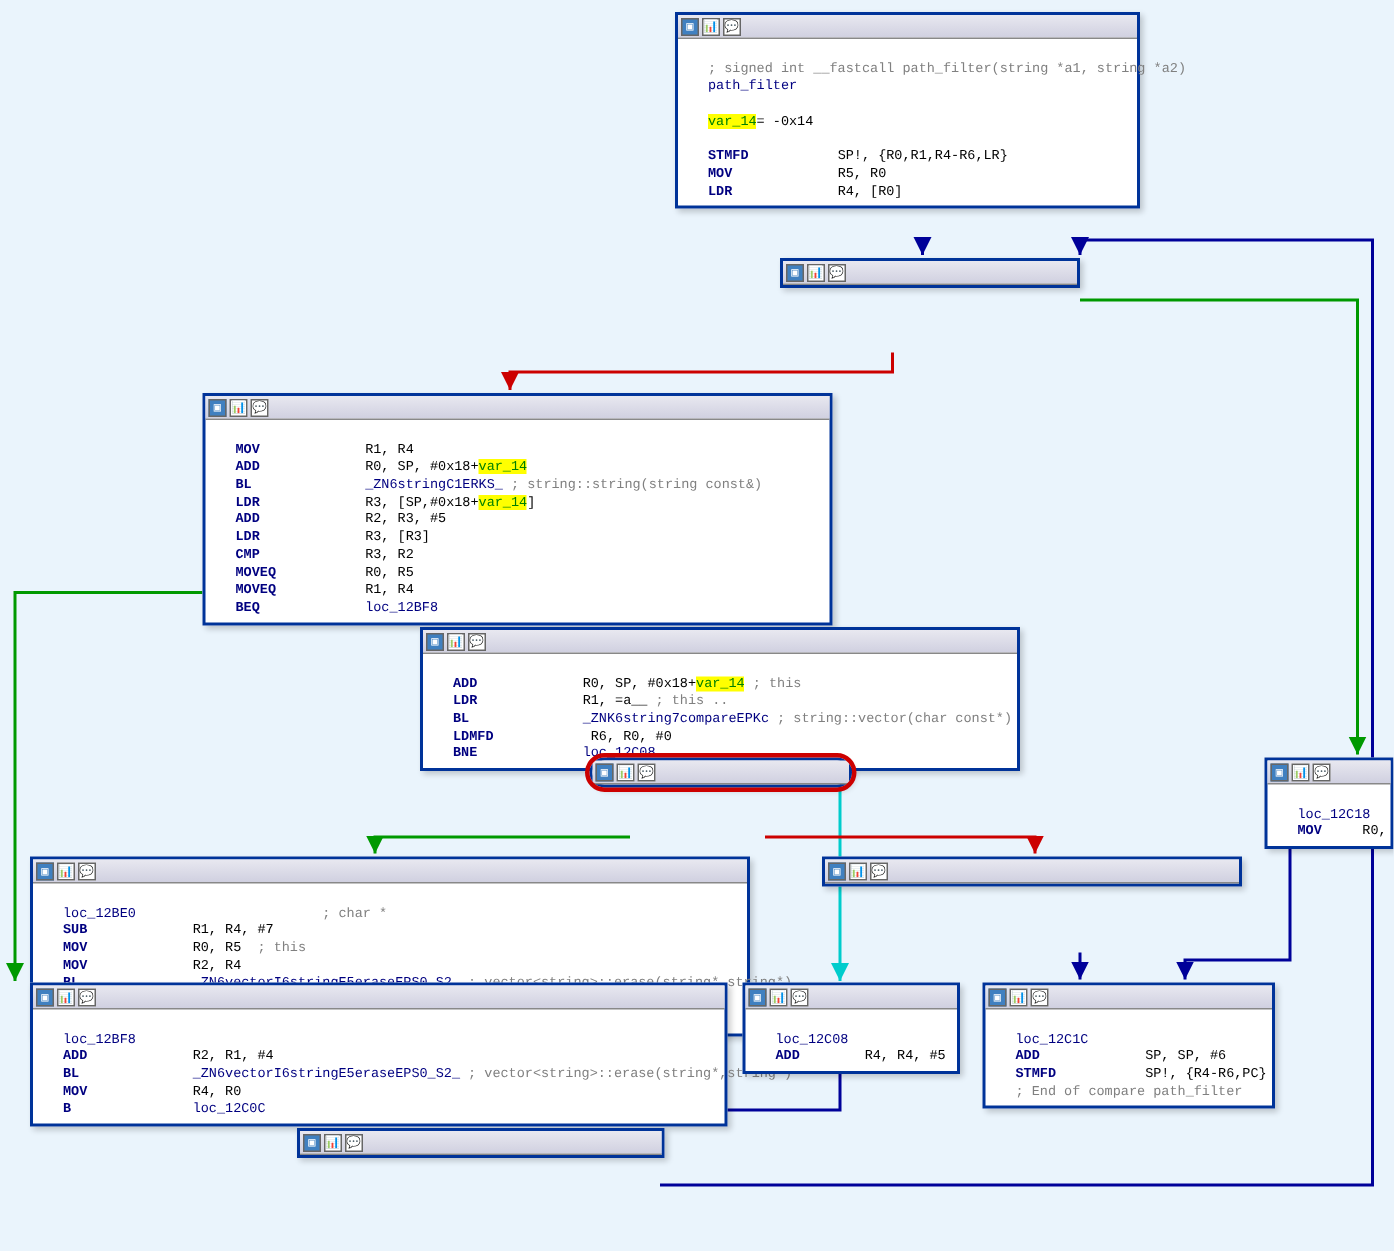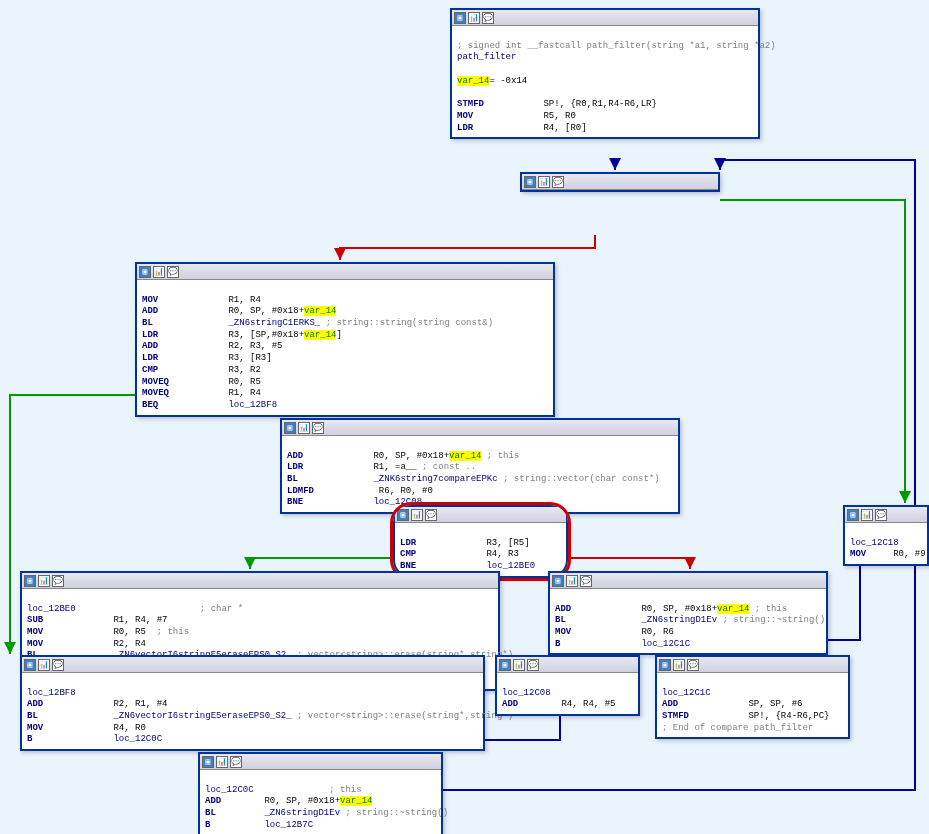--- a/index.html
+++ b/index.html
@@ -34,21 +34,21 @@
   align-items: center;
   justify-content: center;
   font-size: 8px;
   border: 1px solid #666;
   background: #fff;
 }
 .hicon.blue { background: #4080c0; color: #fff; }
 .hicon.chart { background: #fff; }
 .hicon.chat { background: #fff; }
 .node-body {
-  padding: 3px 5px;
+  padding: 3px 20px;
   white-space: pre;
   line-height: 1.3;
 }
 .op { color: #000080; font-weight: bold; }
 .fn { color: #000080; }
 .hl { background: #ffff00; color: #008000; }
 .cmt { color: #808080; }
 .circled {
   outline: 3px solid #cc0000;
   border-radius: 18px;
@@ -156,36 +156,32 @@
 </div>
 
 <div class="node" style="left:280px; top:418px; width:400px;">
   <div class="node-header">
     <span class="hicon blue">▣</span>
     <span class="hicon chart">📊</span>
     <span class="hicon chat">💬</span>
   </div>
   <div class="node-body">
 <span class="op">ADD</span>             <span>R0, SP, #0x18+</span><span class="hl">var_14</span><span class="cmt"> ; this</span>
-<span class="op">LDR</span>             <span>R1, =a__</span><span class="cmt"> ; const ..</span>
+<span class="op">LDR</span>             <span>R1, =a__</span><span class="cmt"> ; this ..</span>
 <span class="op">BL</span>              <span class="fn">_ZNK6string7compareEPKc</span><span class="cmt"> ; string::vector(char const*)</span>
 <span class="op">LDMFD</span>            <span>R6, R0, #0</span>
 <span class="op">BNE</span>             <span class="fn">loc_12C08</span></div>
 </div>
 
 <div class="node circled" style="left:393px; top:505px; width:175px;">
   <div class="node-header">
     <span class="hicon blue">▣</span>
     <span class="hicon chart">📊</span>
     <span class="hicon chat">💬</span>
   </div>
-  <div class="node-body">
-<span class="op">LDR</span>             <span>R3, [R5]</span>
-<span class="op">CMP</span>             <span>R4, R3</span>
-<span class="op">BNE</span>             <span class="fn">loc_12BE0</span></div>
 </div>
 
 <div class="node" style="left:20px; top:571px; width:480px;">
   <div class="node-header">
     <span class="hicon blue">▣</span>
     <span class="hicon chart">📊</span>
     <span class="hicon chat">💬</span>
   </div>
   <div class="node-body">
 <span class="fn">loc_12BE0</span>                       <span class="cmt">; char *</span>
@@ -196,25 +192,20 @@
 <span class="op">MOV</span>             <span>R1, R0</span><span class="cmt">  ; char *</span>
 <span class="op">MOV</span>             <span>R0, R5</span><span class="cmt">  ; this</span></div>
 </div>
 
 <div class="node" style="left:548px; top:571px; width:280px;">
   <div class="node-header">
     <span class="hicon blue">▣</span>
     <span class="hicon chart">📊</span>
     <span class="hicon chat">💬</span>
   </div>
-  <div class="node-body">
-<span class="op">ADD</span>             <span>R0, SP, #0x18+</span><span class="hl">var_14</span><span class="cmt"> ; this</span>
-<span class="op">BL</span>              <span class="fn">_ZN6stringD1Ev</span><span class="cmt"> ; string::~string()</span>
-<span class="op">MOV</span>             <span>R0, R6</span>
-<span class="op">B</span>               <span class="fn">loc_12C1C</span></div>
 </div>
 
 <div class="node" style="left:843px; top:505px; width:86px;">
   <div class="node-header">
     <span class="hicon blue">▣</span>
     <span class="hicon chart">📊</span>
     <span class="hicon chat">💬</span>
   </div>
   <div class="node-body">
 <span class="fn">loc_12C18</span>
@@ -258,18 +249,13 @@
 <span class="op">STMFD</span>           <span>SP!, {R4-R6,PC}</span>
 <span class="cmt">; End of compare path_filter</span></div>
 </div>
 
 <div class="node" style="left:198px; top:752px; width:245px;">
   <div class="node-header">
     <span class="hicon blue">▣</span>
     <span class="hicon chart">📊</span>
     <span class="hicon chat">💬</span>
   </div>
-  <div class="node-body">
-<span class="fn">loc_12C0C</span>              <span class="cmt">; this</span>
-<span class="op">ADD</span>        <span>R0, SP, #0x18+</span><span class="hl">var_14</span>
-<span class="op">BL</span>         <span class="fn">_ZN6stringD1Ev</span><span class="cmt"> ; string::~string()</span>
-<span class="op">B</span>          <span class="fn">loc_12B7C</span></div>
 </div>
 
 </body></html>

